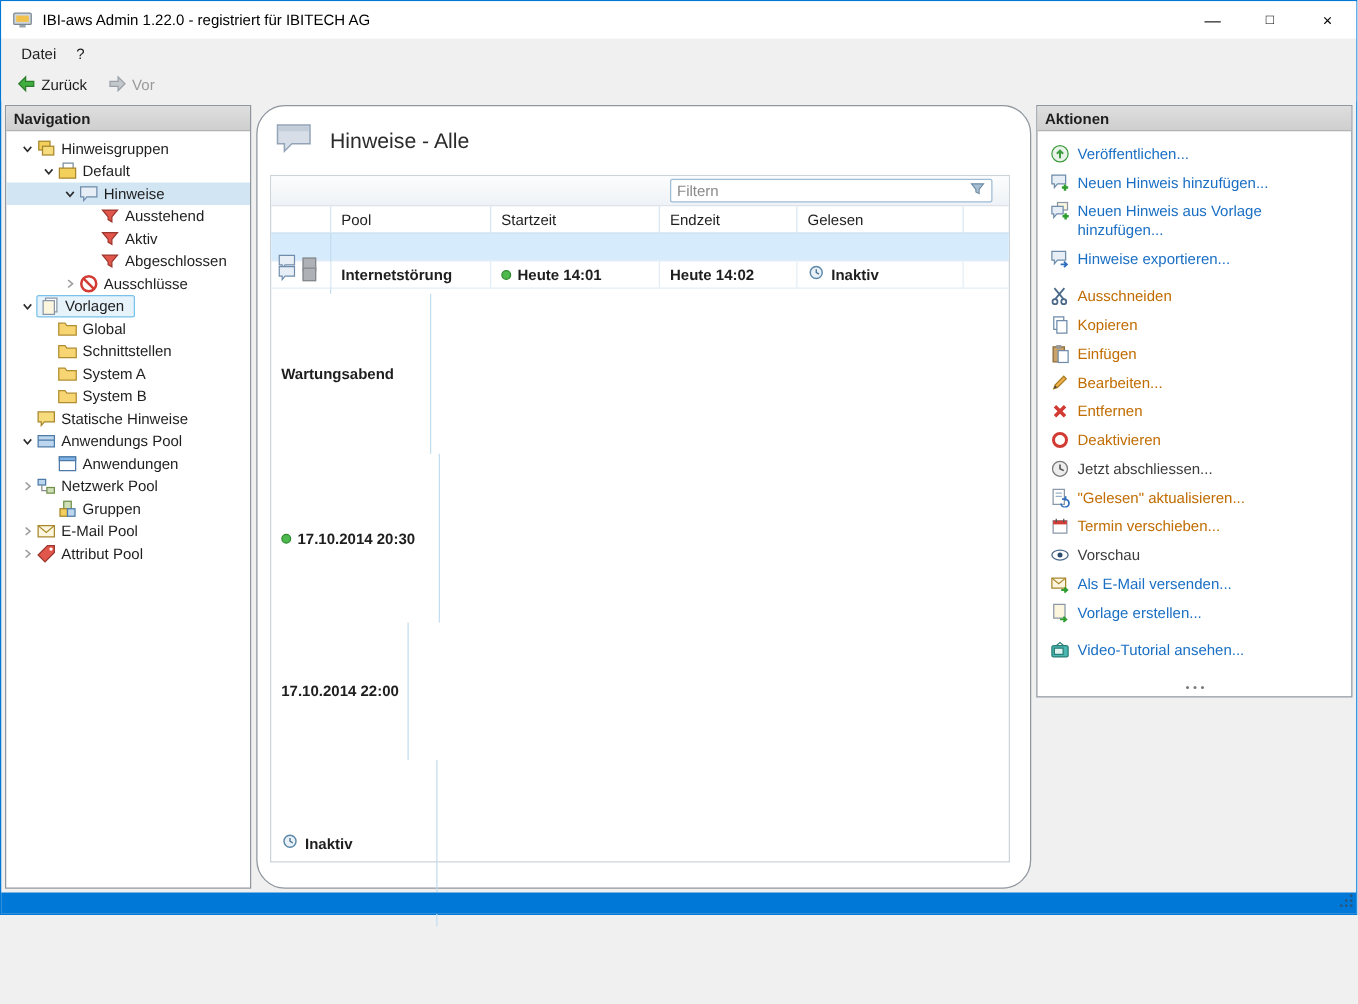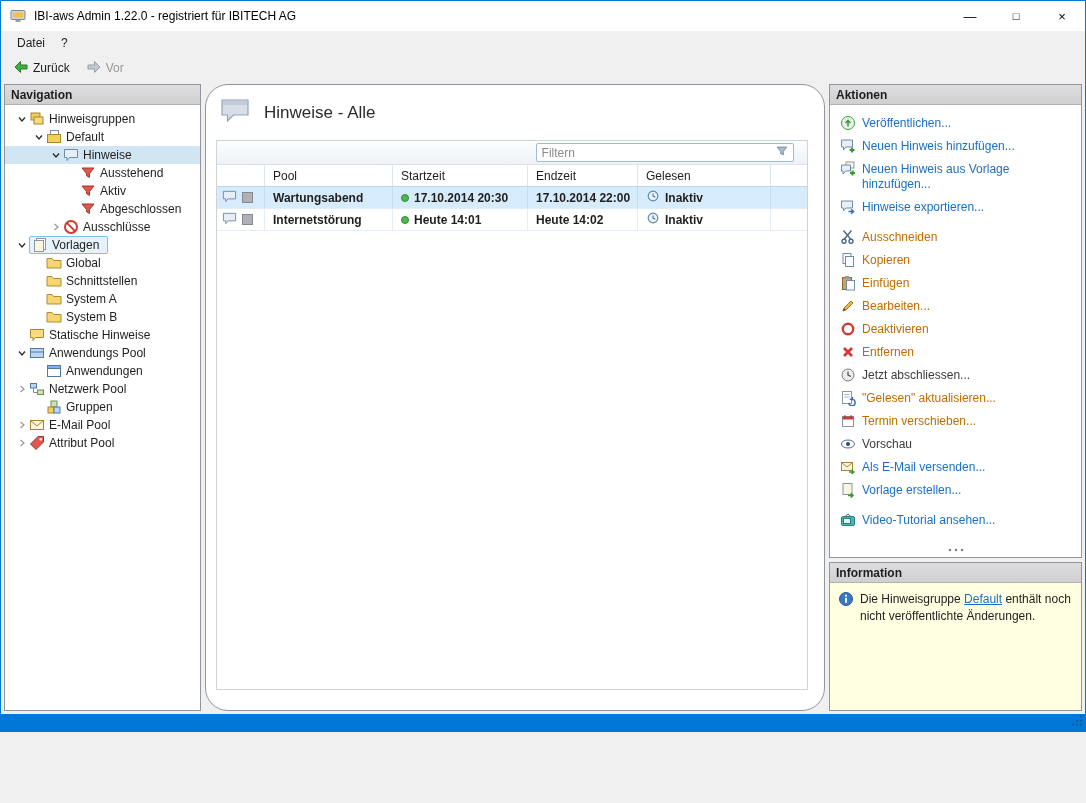--- a/index.html
+++ b/index.html
@@ -58,21 +58,21 @@
   .filter-band { height:24px; flex:0 0 24px; background:linear-gradient(#fcfdfe,#eef2f6); border-bottom:1px solid #dde3e9; position:relative; }
   .filter-input-wrap { position:absolute; left:54%; top:2px; width:258px; height:19px; background:#fff;
                        border:1px solid #9ebcd4; border-radius:2px; display:flex; align-items:center; padding-right:4px; }
   .filter-input { flex:1; border:none; outline:none; background:transparent;
                   font-family:"Liberation Sans", sans-serif; font-size:12px; padding:0 5px; color:#333; min-width:0; }
   .filter-input::placeholder { color:#8a8a8a; }
 
   .thead { display:flex; height:22px; flex:0 0 22px; border-bottom:1px solid #bcd8ec; }
   .th { display:flex; align-items:center; padding-left:8px; border-right:1px solid #d9e7f3; color:#1e1e1e; }
   .trow { display:flex; height:22px; flex:0 0 22px; border-bottom:1px solid #e4edf5; font-weight:600; }
-  .trow.selected { background:#d6ebfc; }
+  .trow.selected { background:#d6ebfc;flex-direction:column; }
   .td { display:flex; align-items:center; padding-left:8px; border-right:1px solid #e4edf5; gap:5px; overflow:hidden; }
   .trow.selected .td { border-right-color:#c4ddf0; }
   .col-icon{ width:48px; flex:0 0 48px; padding-left:5px; }
   .col-grund{ width:128px; flex:0 0 128px; }
   .col-start{ width:135px; flex:0 0 135px; }
   .col-end{ width:110px; flex:0 0 110px; }
   .col-gelesen{ width:133px; flex:0 0 133px; }
   .col-rest{ flex:1; border-right:none !important; }
   .led { width:11px; height:11px; background:#aeb2b6; border:1px solid #85898d; display:inline-block; }
   .dot { width:8px; height:8px; border-radius:50%; background:#4db84d; border:1px solid #2e8b2e; display:inline-block; }
@@ -560,33 +560,33 @@
                   <path d="M3 13 L4 10 L11 3 L13 5 L6 12 Z" fill="#f2b24a" stroke="#a97b22"></path>
                   <path d="M3 13 L4.2 10.3 L5.7 11.8 Z" fill="#444"></path>
                 </svg>
               </span>
             <span class="alabel a-orange">Bearbeiten...</span>
           </div>
 
           <div class="action-item">
             <span class="aicon">
                 <svg viewBox="0 0 16 16">
+                  <path d="M3 5 L5 3 L8 6 L11 3 L13 5 L10 8 L13 11 L11 13 L8 10 L5 13 L3 11 L6 8 Z" fill="#d23b33"></path>
+                </svg>
+              </span>
+            <span class="alabel a-orange">Entfernen</span>
+          </div>
+
+          <div class="action-item">
+            <span class="aicon">
+                <svg viewBox="0 0 16 16">
                   <circle cx="8" cy="8" r="5.2" fill="none" stroke="#d23b33" stroke-width="2.4"></circle>
                 </svg>
               </span>
             <span class="alabel a-orange">Deaktivieren</span>
-          </div>
-
-          <div class="action-item">
-            <span class="aicon">
-                <svg viewBox="0 0 16 16">
-                  <path d="M3 5 L5 3 L8 6 L11 3 L13 5 L10 8 L13 11 L11 13 L8 10 L5 13 L3 11 L6 8 Z" fill="#d23b33"></path>
-                </svg>
-              </span>
-            <span class="alabel a-orange">Entfernen</span>
           </div>
 
           <div class="action-item">
             <span class="aicon">
                 <svg viewBox="0 0 16 16">
                   <circle cx="8" cy="8" r="6" fill="#ededed" stroke="#7a7a7a"></circle>
                   <path d="M8 4.5 V8 L11 9.5" fill="none" stroke="#555" stroke-width="1.3"></path>
                 </svg>
               </span>
             <span class="alabel a-dark">Jetzt abschliessen...</span>
@@ -660,33 +660,20 @@
           </div>
 
         </div>
         <span class="more-handle"><svg width="18" height="4">
               <circle cx="3" cy="2" r="1.2" fill="#7a7a7a"></circle>
               <circle cx="9" cy="2" r="1.2" fill="#7a7a7a"></circle>
               <circle cx="15" cy="2" r="1.2" fill="#7a7a7a"></circle>
             </svg></span>
       </div>
 
-      <div class="panel info-panel">
-        <div class="panel-header">Information</div>
-        <div class="info-body">
-          <span class="info-icon"><svg viewBox="0 0 16 16" width="16" height="16">
-                <circle cx="8" cy="8" r="6.5" fill="#3b78c3" stroke="#2a5a96"></circle>
-                <rect x="7.1" y="6.8" width="1.8" height="5" fill="#fff"></rect>
-                <circle cx="8" cy="4.7" r="1.1" fill="#fff"></circle>
-              </svg></span>
-          <span>
-            <span>Die Hinweisgruppe </span><span class="info-link">Default</span><span> enthält noch nicht veröffentlichte Änderungen.</span>
-          </span>
-        </div>
-      </div>
 
     </div>
   </div>
 
   <div class="statusbar">
     <span class="resize-grip"><svg width="12" height="12">
           <g fill="#27577d">
             <circle cx="10" cy="2.5" r="1.1"></circle>
             <circle cx="6" cy="6.5" r="1.1"></circle>
             <circle cx="10" cy="6.5" r="1.1"></circle>

